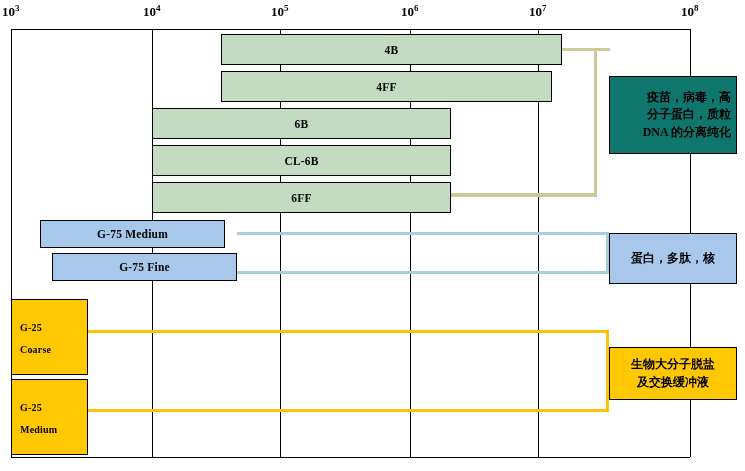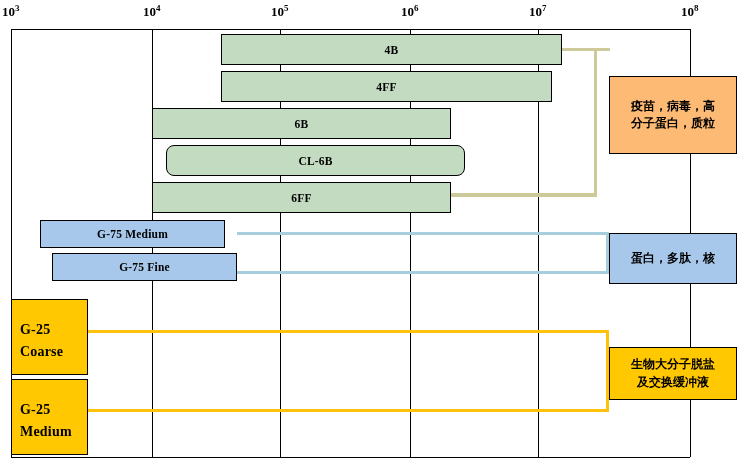--- a/index.html
+++ b/index.html
@@ -19,38 +19,38 @@
   .frame-bottom{position:absolute;left:11px;top:457px;width:679px;height:0;
                 border-top:1.6px solid #000;}
 
   
   .bar{position:absolute;box-sizing:border-box;border:1.1px solid #000;
        display:flex;align-items:center;justify-content:center;
        font-size:11.5px;font-weight:bold;color:#000;letter-spacing:.2px;}
   .bar.green{background:#c3dbc0;}
   .bar.blue{background:#a7c8ea;}
   .bar.yellow{background:#ffc800;display:block;padding:0;}
-  .bar.yellow .ylabel{position:absolute;left:8px;font-size:14px;
+  .bar.yellow .ylabel{position:absolute;left:8px;font-size:10px;
                       font-weight:bold;color:#000;line-height:1.1;}
 
   
   .bracket{position:absolute;box-sizing:border-box;background:transparent;}
   .bracket.green{border:3px solid #cdc999;border-left:none;}
   .bracket.blue{border:3px solid #a8cddc;border-left:none;}
   .bracket.yellow{border:3px solid #ffc20a;border-left:none;}
   .stub{position:absolute;height:0;}
   .stub.green{border-top:3px solid #cdc999;}
 
   
   .note{position:absolute;box-sizing:border-box;border:1.1px solid #000;
         display:flex;flex-direction:column;align-items:center;
         justify-content:center;text-align:center;
         font-size:12px;font-weight:bold;color:#000;line-height:1.45;
         padding:3px 5px;}
-  .note.green{background:#fdba74;}
+  .note.green{background:#0f766e;align-items:flex-end;}
   .note.blue{background:#a7c8ea;}
   .note.yellow{background:#ffc800;}
   .note span{display:block;white-space:nowrap;}
 </style>
 </head>
 <body>
 
 <div id="root">
 
   <div class="axis-line"></div>
@@ -86,21 +86,21 @@
   <div id="bars">
       <div class="bar green" style="left: 221px; top: 34px; width: 341px; height: 31px;">
         <span>4B</span>
       </div>
       <div class="bar green" style="left: 221px; top: 71px; width: 331px; height: 31px;">
         <span>4FF</span>
       </div>
       <div class="bar green" style="left: 152px; top: 108px; width: 299px; height: 31px; align-items: center;">
         <span>6B</span>
       </div>
-      <div class="bar green" style="left: 166px; top: 145px; width: 299px; height: 31px; border-radius: 8px;">
+      <div class="bar green" style="left: 152px; top: 145px; width: 299px; height: 31px;">
         <span>CL-6B</span>
       </div>
       <div class="bar green" style="left: 152px; top: 182px; width: 299px; height: 31px;">
         <span>6FF</span>
       </div>
       <div class="bar blue" style="left: 40px; top: 220px; width: 185px; height: 28px;">
         <span>G-75 Medium</span>
       </div>
       <div class="bar blue" style="left: 52px; top: 253px; width: 185px; height: 28px;">
         <span>G-75 Fine</span>
@@ -112,20 +112,21 @@
       <div class="bar yellow" style="left: 11px; top: 379px; width: 77px; height: 76px;">
         <span class="ylabel" style="top: 22px;">G-25</span>
         <span class="ylabel" style="top: 44px;">Medium</span>
       </div>
     </div>
 
   <div id="notes">
       <div class="note green" style="left: 609px; top: 76px; width: 128px; height: 78px;">
         <span>疫苗，病毒，高</span>
         <span>分子蛋白，质粒</span>
+        <span>DNA 的分离纯化</span>
       </div>
       <div class="note blue" style="left: 609px; top: 233px; width: 128px; height: 51px;">
         <span>蛋白，多肽，核</span>
       </div>
       <div class="note yellow" style="left: 609px; top: 347px; width: 128px; height: 53px;">
         <span>生物大分子脱盐</span>
         <span>及交换缓冲液</span>
       </div>
     </div>
 

